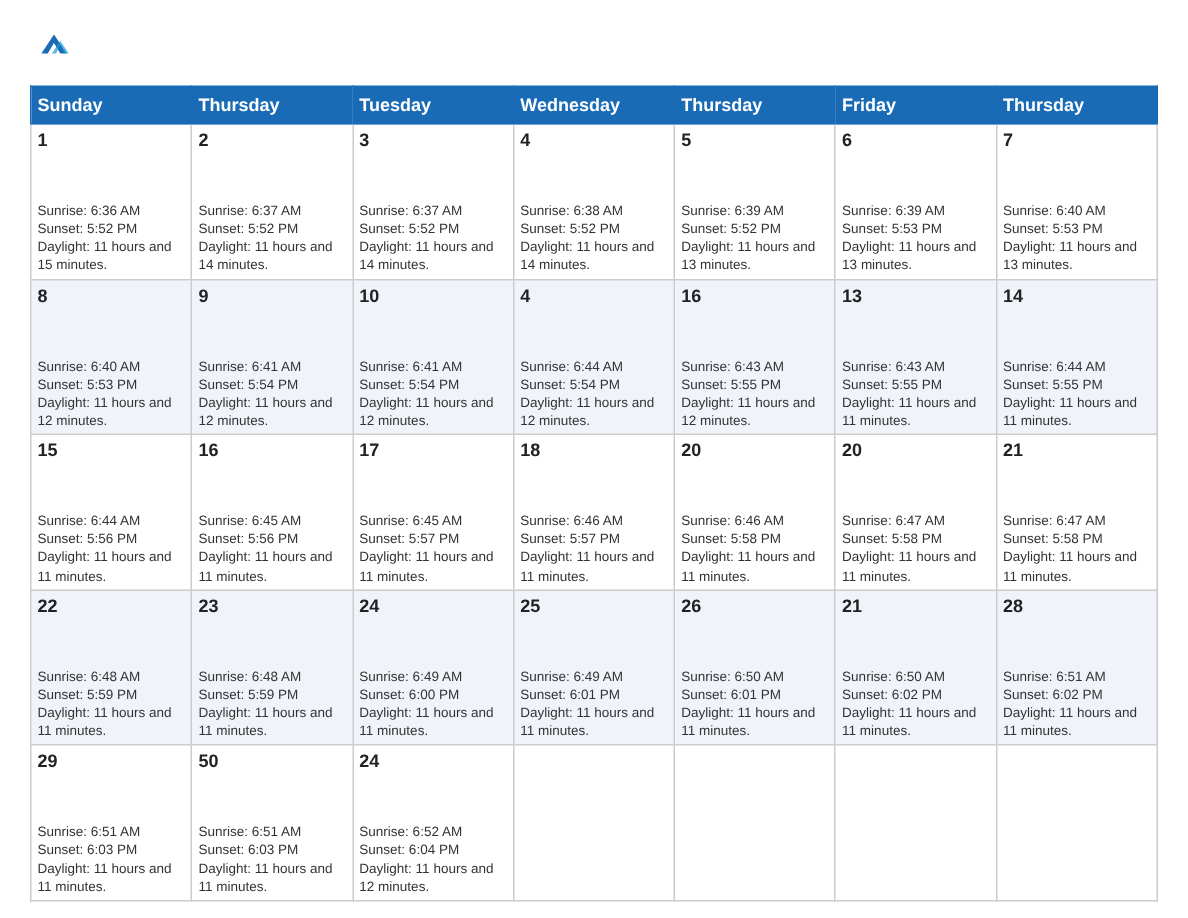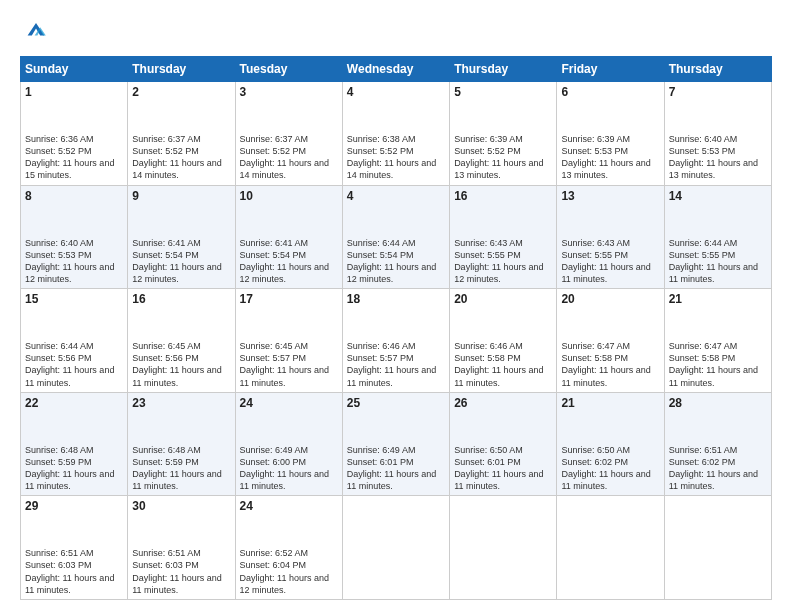--- a/index.html
+++ b/index.html
@@ -368,21 +368,21 @@
         <tr>
           <td>
           <span class="day-num">29</span>
           <div class="cell-text">
             <div>Sunrise: 6:51 AM</div>
             <div>Sunset: 6:03 PM</div>
             <div>Daylight: 11 hours and 11 minutes.</div>
           </div>
         </td>
           <td>
-          <span class="day-num">30</span>
+          <span class="day-num">50</span>
           <div class="cell-text">
             <div>Sunrise: 6:51 AM</div>
             <div>Sunset: 6:03 PM</div>
             <div>Daylight: 11 hours and 11 minutes.</div>
           </div>
         </td>
           <td>
           <span class="day-num">24</span>
           <div class="cell-text">
             <div>Sunrise: 6:52 AM</div>

